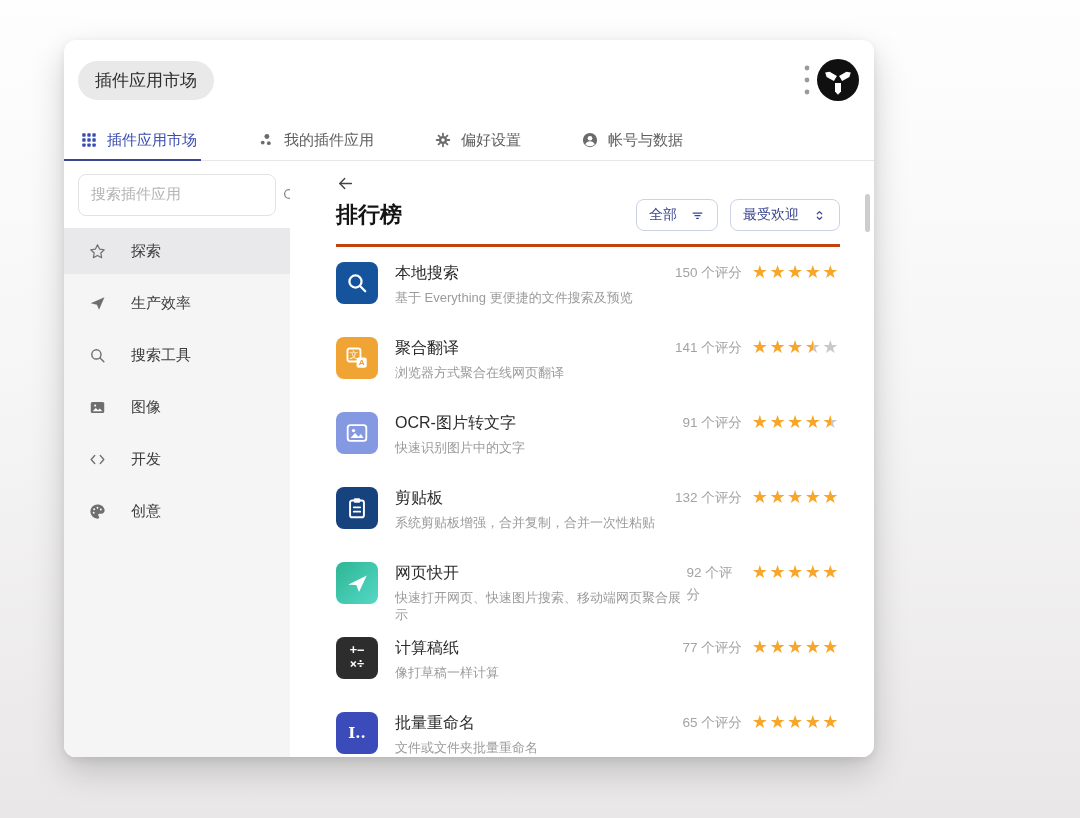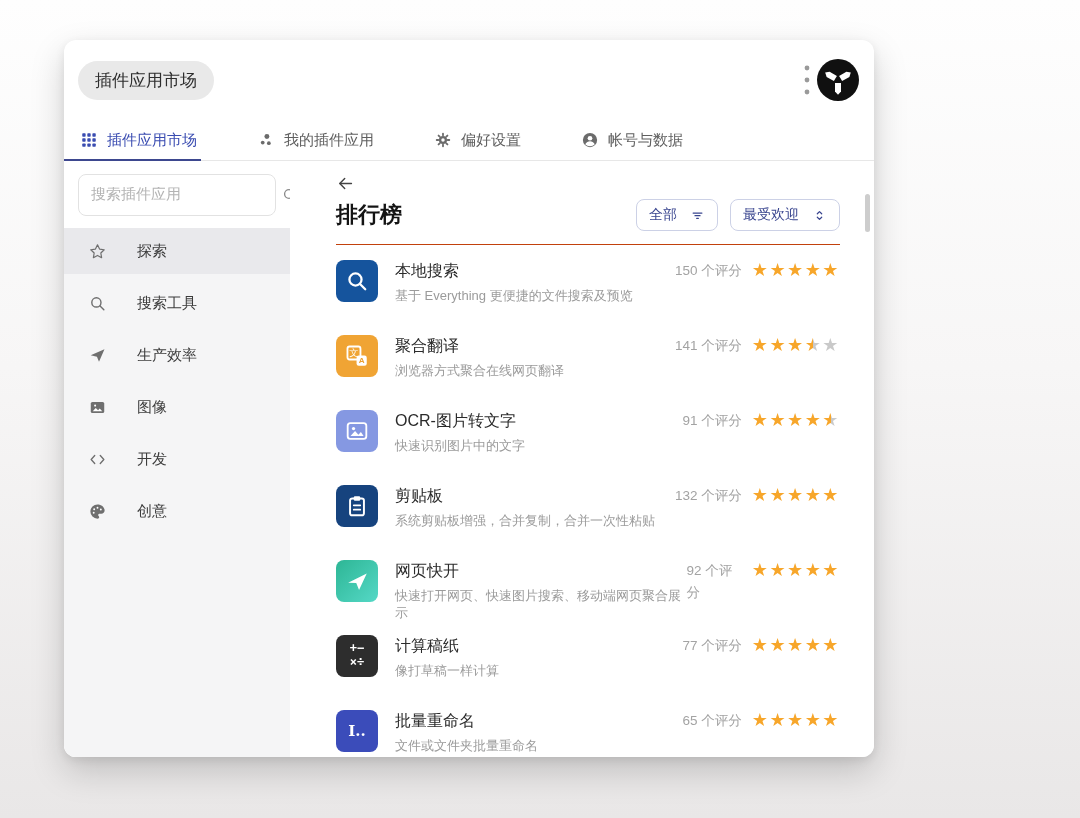--- a/index.html
+++ b/index.html
@@ -39,31 +39,31 @@
   .sidebar { width:226px; flex:0 0 auto; display:flex; flex-direction:column; background:#fff; }
   .search-wrap { padding:13px 14px 12px 14px; background:#fff; }
   .search-box { height:42px; border:1px solid #e2e2e2; border-radius:8px; background:#fff;
     display:flex; align-items:center; padding:0 12px; }
   .search-box input { flex:1; border:none; outline:none; font-size:15px; color:#be185d;
     font-family:Liberation Mono, monospace; background:transparent; }
   .search-box input::placeholder { color:#b4b4b4; }
   .search-box .sicon { color:#8b8b8b; display:flex; }
   .search-box .sicon svg { width:18px; height:18px; }
   .cats { flex:1; background:#f5f5f6; padding-top:0; }
-  .cat { height:46px; display:flex; align-items:center; gap:30px; padding:0 24px;
+  .cat { height:46px; display:flex; align-items:center; gap:24px; padding:0 24px;
     font-size:15px; color:#3c3c3c; margin-bottom:6px; cursor:pointer; }
   .cat.selected { background:#e9e9ec; }
   .cat .cicon { width:19px; height:19px; color:#6f6f6f; display:flex; }
   .cat .cicon svg { width:19px; height:19px; }
 
   .content { flex:1; position:relative; padding:13px 34px 0 46px; overflow:hidden; background:#fff; }
   .back { width:20px; height:20px; color:#444; cursor:pointer; display:inline-flex; }
   .back svg { width:19px; height:19px; }
   .content-head { display:flex; align-items:center; justify-content:space-between;
-    margin-top:2px; padding-bottom:13px; border-bottom:1px solid #c2410c; }
+    margin-top:2px; padding-bottom:13px; border-bottom:3px solid #c2410c; }
   .page-title { font-size:22px; font-weight:bold; color:#141414; }
   .head-buttons { display:flex; gap:12px; }
   .pill-btn { display:flex; align-items:center; gap:13px; height:32px; padding:0 12px;
     border:1px solid #ccd1e6; border-radius:8px; background:#fff; color:#39458f;
     font-size:14px; cursor:pointer; font-family:inherit; }
   .pill-btn .bicon { display:flex; color:#39458f; }
   .pill-btn .bicon svg { width:15px; height:15px; }
 
   .app-row { display:flex; align-items:flex-start; height:75px; padding-top:15px; }
   .app-tile { width:42px; height:42px; border-radius:8px; flex:0 0 auto; margin-right:17px;
@@ -194,34 +194,34 @@
           <div class="cat selected">
     <span class="cicon">
               <svg viewBox="0 0 24 24" fill="none" stroke="currentColor" stroke-width="1.5" stroke-linejoin="round">
                 <path d="M12 3.6l2.6 5.3 5.9.9-4.3 4.1 1 5.9-5.2-2.8-5.2 2.8 1-5.9-4.3-4.1 5.9-.9z"></path>
               </svg>
             </span>
     <span class="clabel">探索</span>
   </div>
           <div class="cat">
     <span class="cicon">
+              <svg viewBox="0 0 24 24" fill="currentColor">
+                <path d="M3.4 11.7 20.8 4.2l-6.9 15.6-2.6-6.1-7.9-2z"></path>
+              </svg>
+            </span>
+    <span class="clabel">生产效率</span>
+  </div>
+          <div class="cat">
+    <span class="cicon">
               <svg viewBox="0 0 24 24" fill="none" stroke="currentColor" stroke-width="1.8" stroke-linecap="round">
                 <circle cx="10.6" cy="10.6" r="5.8"></circle>
                 <path d="M15.2 15.2 20 20"></path>
               </svg>
             </span>
     <span class="clabel">搜索工具</span>
-  </div>
-          <div class="cat">
-    <span class="cicon">
-              <svg viewBox="0 0 24 24" fill="currentColor">
-                <path d="M3.4 11.7 20.8 4.2l-6.9 15.6-2.6-6.1-7.9-2z"></path>
-              </svg>
-            </span>
-    <span class="clabel">生产效率</span>
   </div>
           <div class="cat">
     <span class="cicon">
               <svg viewBox="0 0 24 24">
                 <rect x="3.5" y="5" width="17" height="14" rx="2" fill="currentColor"></rect>
                 <circle cx="9" cy="9.6" r="1.3" fill="#fff"></circle>
                 <path d="M6 16.8l3.8-4.3 2.9 3.1 2.1-2.3 3.2 3.5z" fill="#fff"></path>
               </svg>
             </span>
     <span class="clabel">图像</span>

